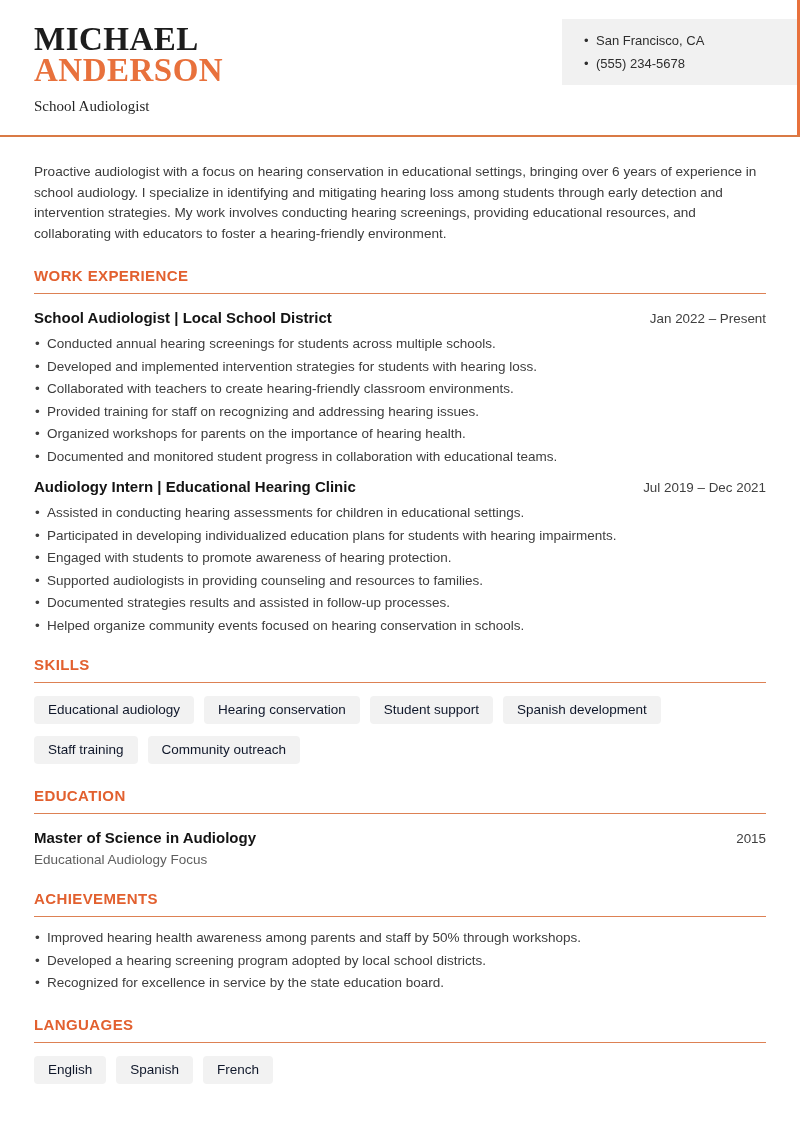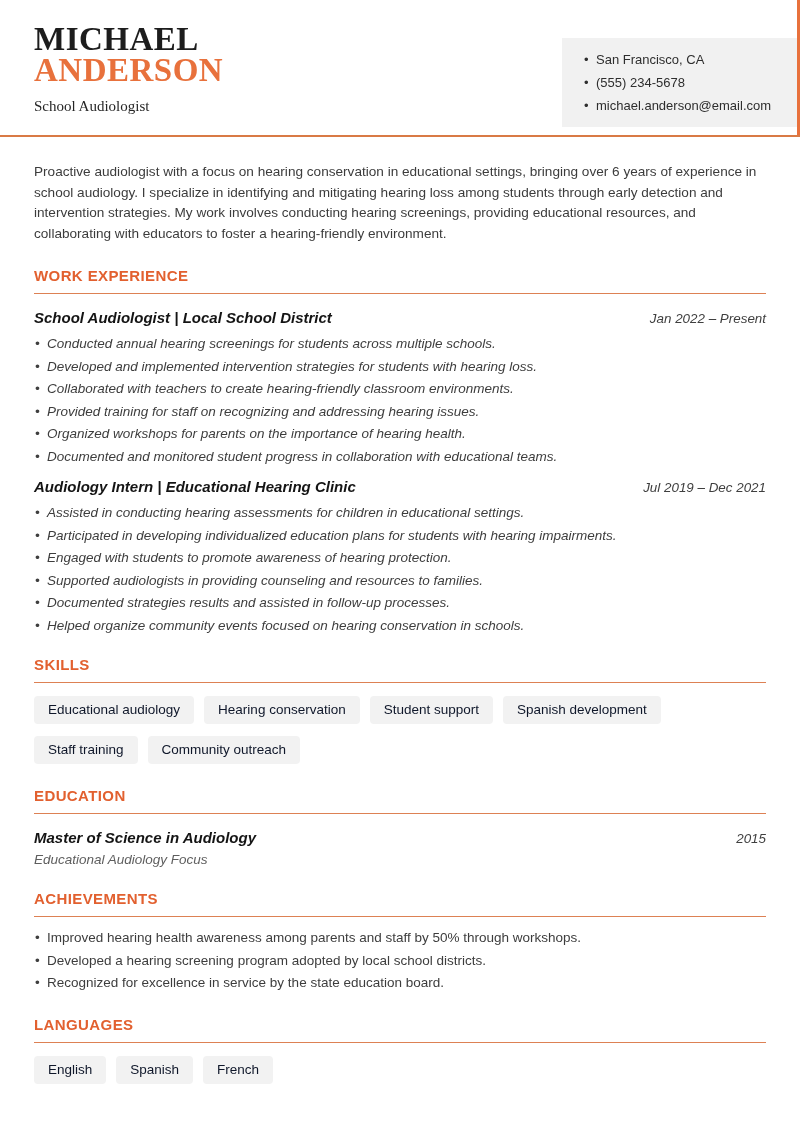--- a/index.html
+++ b/index.html
@@ -29,21 +29,21 @@
     color: #1d1d1d;
   }
   .name.accent { color: #e8713c; }
   .header-job-title {
     margin-top: 12px;
     font-size: 15px;
     color: #262626;
   }
   .contact-box {
     position: absolute;
-    top: 38px; right: 3px;
+    top: 19px; right: 3px;
     width: 235px;
     background: #f1f1f1;
     padding: 10px 16px 10px 22px;
   }
   .contact-box ul { list-style: none; }
   .contact-box li {
     position: relative;
     padding-left: 12px;
     font-size: 13px;
     line-height: 23px;
@@ -77,21 +77,21 @@
     letter-spacing: 0.4px;
     color: #e2602f;
     line-height: 16px;
   }
   .sec-rule {
     margin-top: 9px;
     border-bottom: 1px solid #dd8154;
   }
 
   
-  .entry { margin-top: 15px; font-style: italic; }
+  .entry { margin-top: 15px; }
   .entry + .entry { margin-top: 14px; }
   .entry-head {
     display: flex;
     justify-content: space-between;
     align-items: baseline;
     line-height: 17px;
   }
   .entry-head h3 {
     font-size: 15px;
     font-weight: 700;
@@ -150,21 +150,20 @@
   <header>
     <div class="name-block">
       <div class="name">MICHAEL</div>
       <div class="name accent">ANDERSON</div>
       <div class="header-job-title">School Audiologist</div>
     </div>
     <aside class="contact-box">
       <ul>
           <li>San Francisco, CA</li>
           <li>(555) 234-5678</li>
-          <li>michael.anderson@email.com</li>
         </ul>
     </aside>
     <div class="accent-bar"></div>
   </header>
 
   <main>
 
     <p class="summary">Proactive audiologist with a focus on hearing conservation in educational settings, bringing over 6 years of experience in school audiology. I specialize in identifying and mitigating hearing loss among students through early detection and intervention strategies. My work involves conducting hearing screenings, providing educational resources, and collaborating with educators to foster a hearing-friendly environment.</p>
 
     <section>

